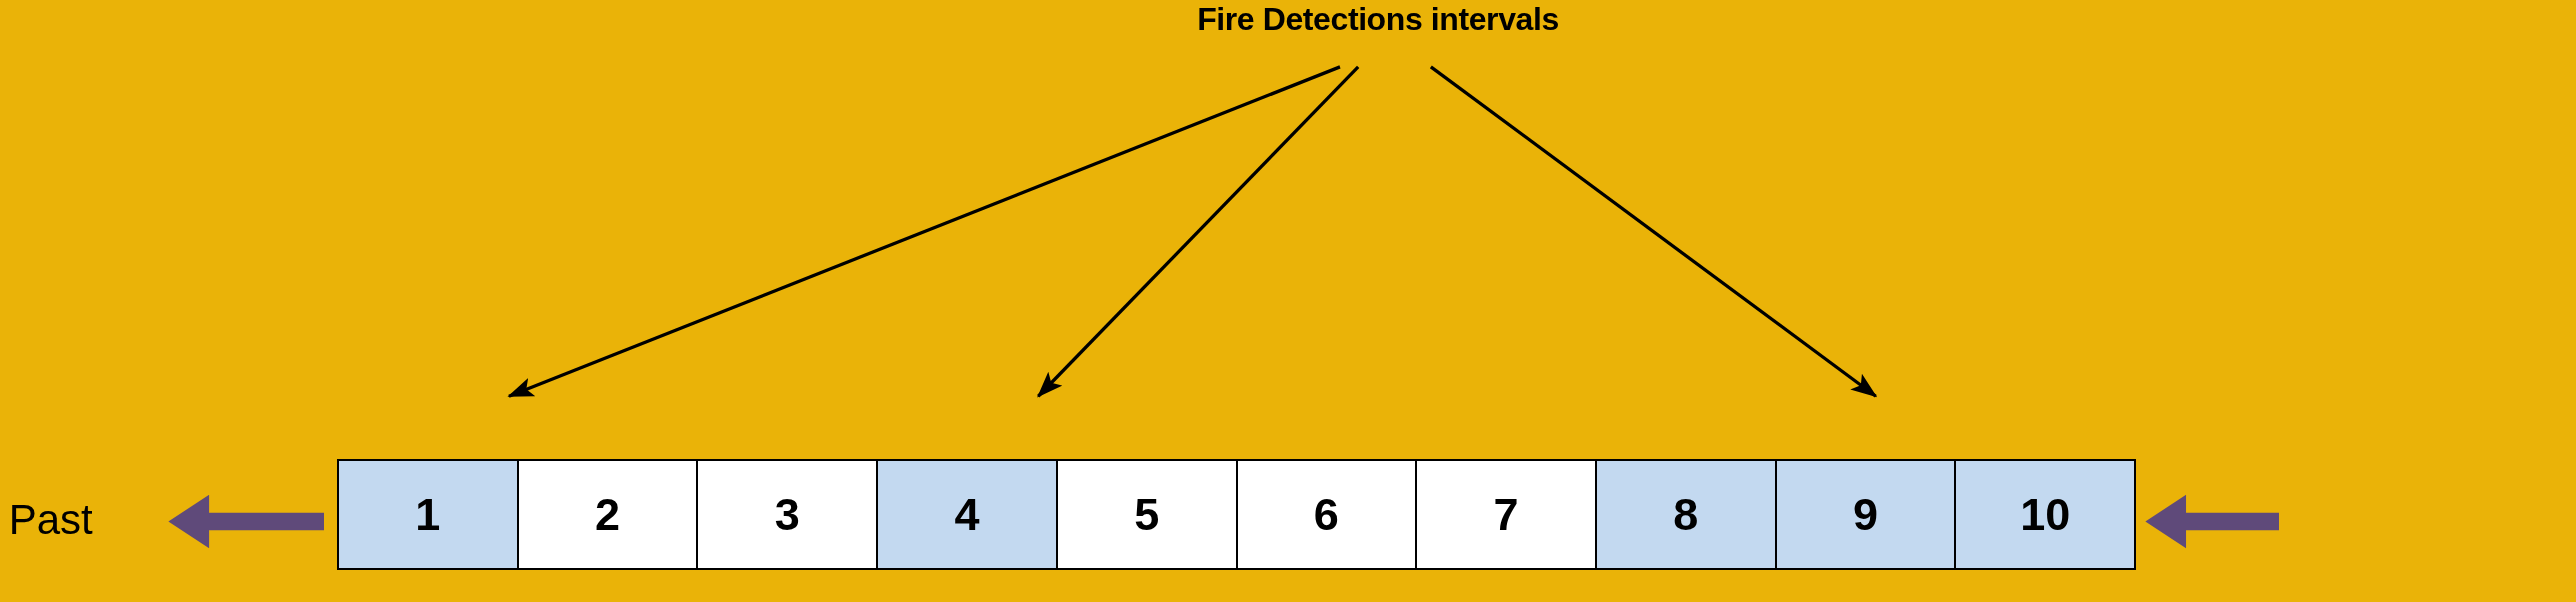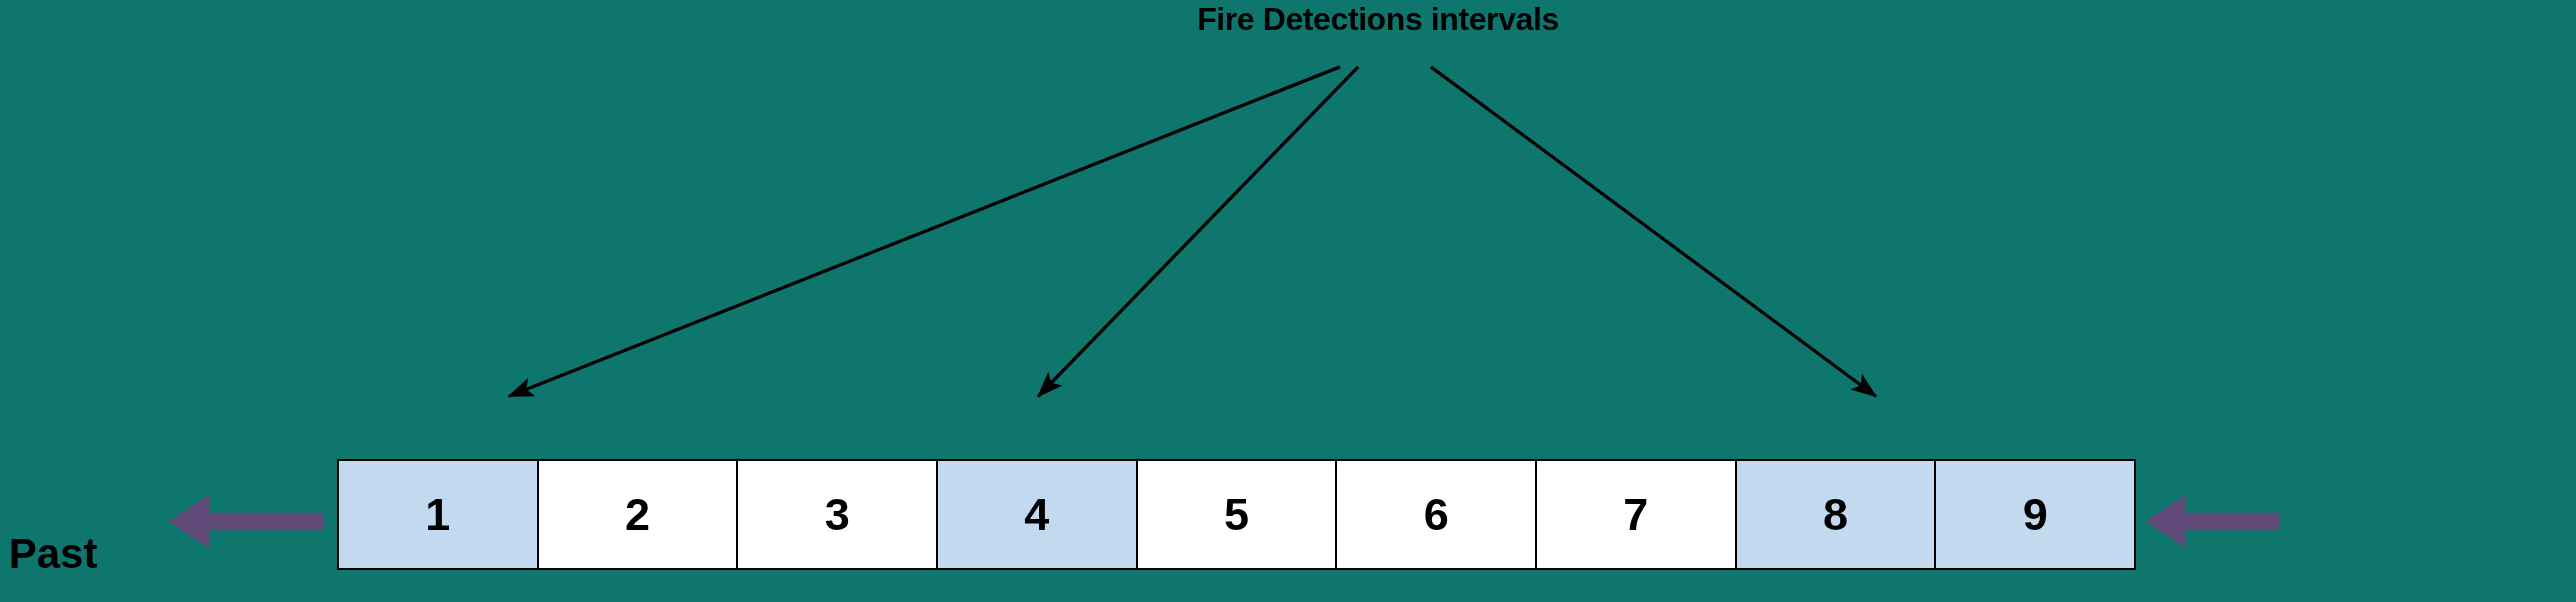--- a/index.html
+++ b/index.html
@@ -8,21 +8,21 @@
     padding: 0;
     background: #ffffff;
   }
   body {
     font-family: "Liberation Sans", sans-serif;
   }
   #canvas {
     position: relative;
     width: 2576px;
     height: 602px;
-    background: #0f766e;
+    background: #eab308;
     overflow: hidden;
   }
 
   
   #diagram-title {
     position: absolute;
     left: 1127px;
     top: 2.9px;
     width: 502px;
     text-align: center;
@@ -74,25 +74,24 @@
   }
   .interval-cell.detected {
     background: #c3d9f0;
   }
 
   
   .edge-label {
     position: absolute;
     top: 499px;
     font-size: 42px;
-    font-weight: bold;
+    font-weight: normal;
     color: #000000;
     white-space: nowrap;
     line-height: 1;
-    margin-top: 34px;
   }
   #past-label  { left: 8.7px; }
   #present-label { left: 2311px; }
 
   
   .direction-arrow {
     position: absolute;
     top: 489px;
     height: 65px;
   }
@@ -144,20 +143,23 @@
       </div>
     <div class="interval-cell" style="background: rgb(255, 255, 255);">
         <span>7</span>
       </div>
     <div class="interval-cell detected" style="background: rgb(195, 217, 240);">
         <span>8</span>
       </div>
     <div class="interval-cell detected" style="background: rgb(195, 217, 240);">
         <span>9</span>
       </div>
+    <div class="interval-cell detected" style="background: rgb(195, 217, 240);">
+        <span>10</span>
+      </div>
   </div>
 
   <svg id="present-direction-arrow" class="direction-arrow" viewBox="0 0 190 90" preserveAspectRatio="none" xmlns="http://www.w3.org/2000/svg">
     <path d="M6,45 L62,8 L62,33 L190,33 L190,57 L62,57 L62,82 Z" fill="#5f4a7a"></path>
   </svg>
 
 
 </div>
 
 

